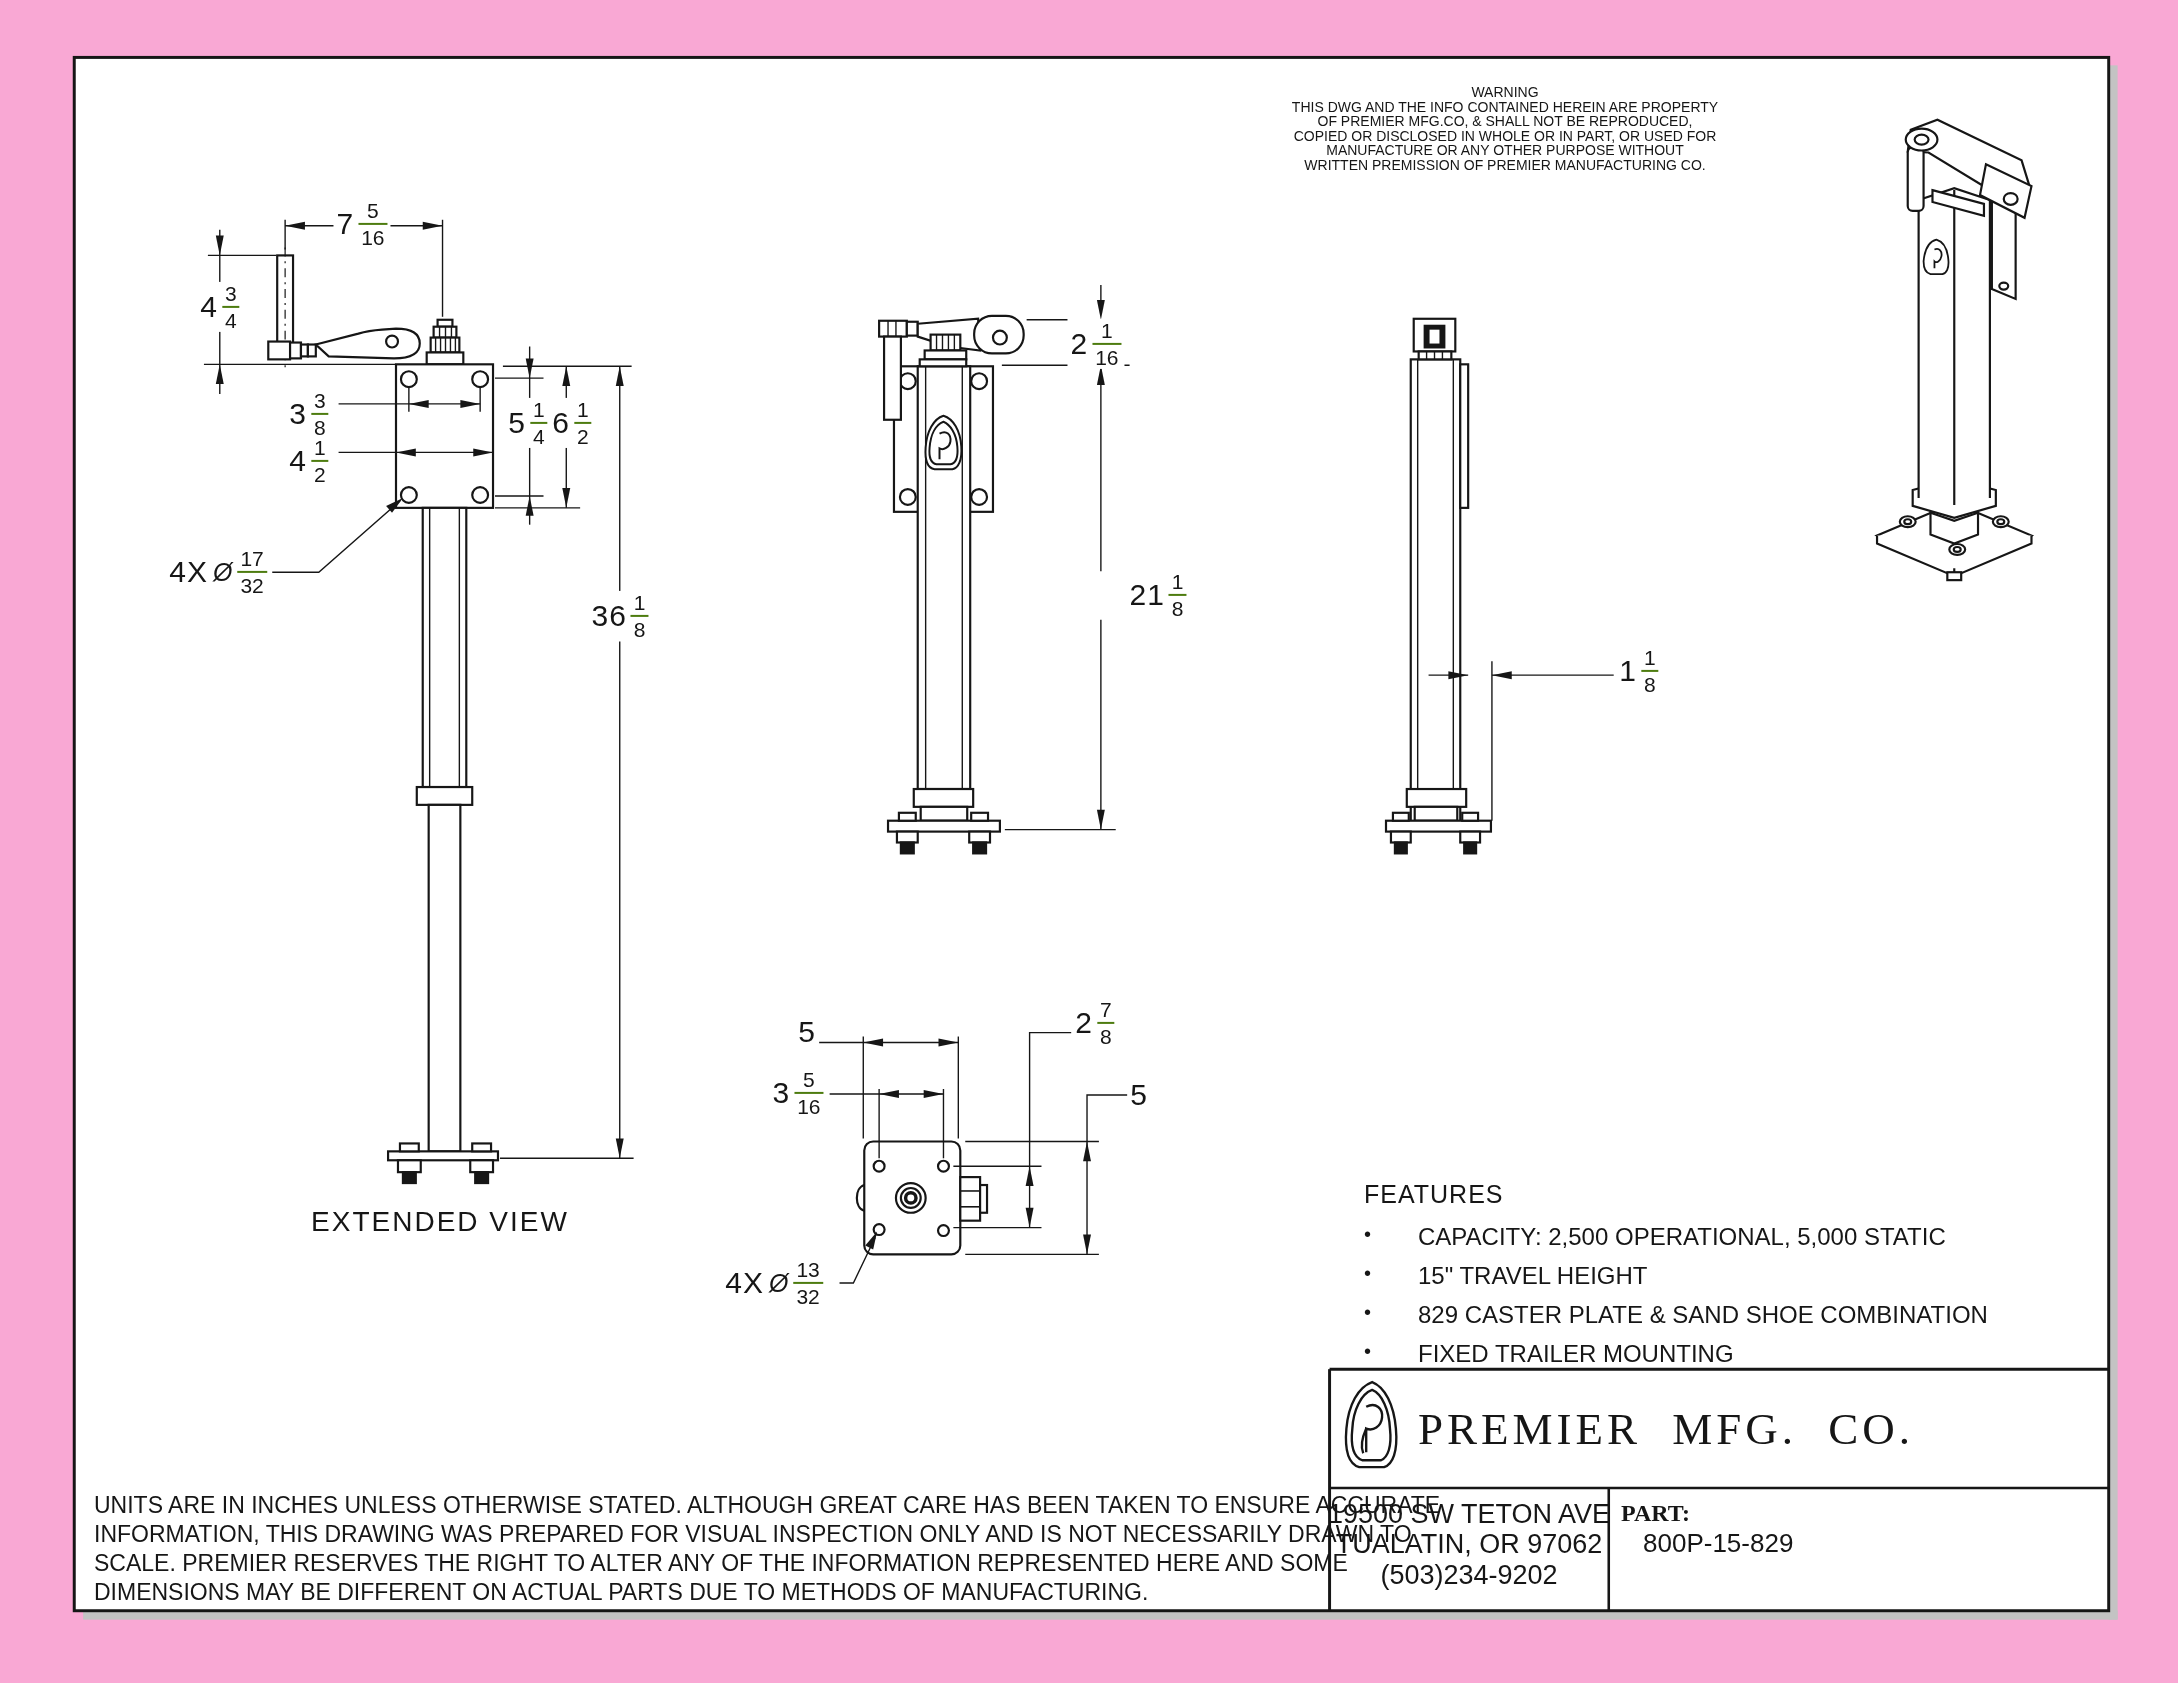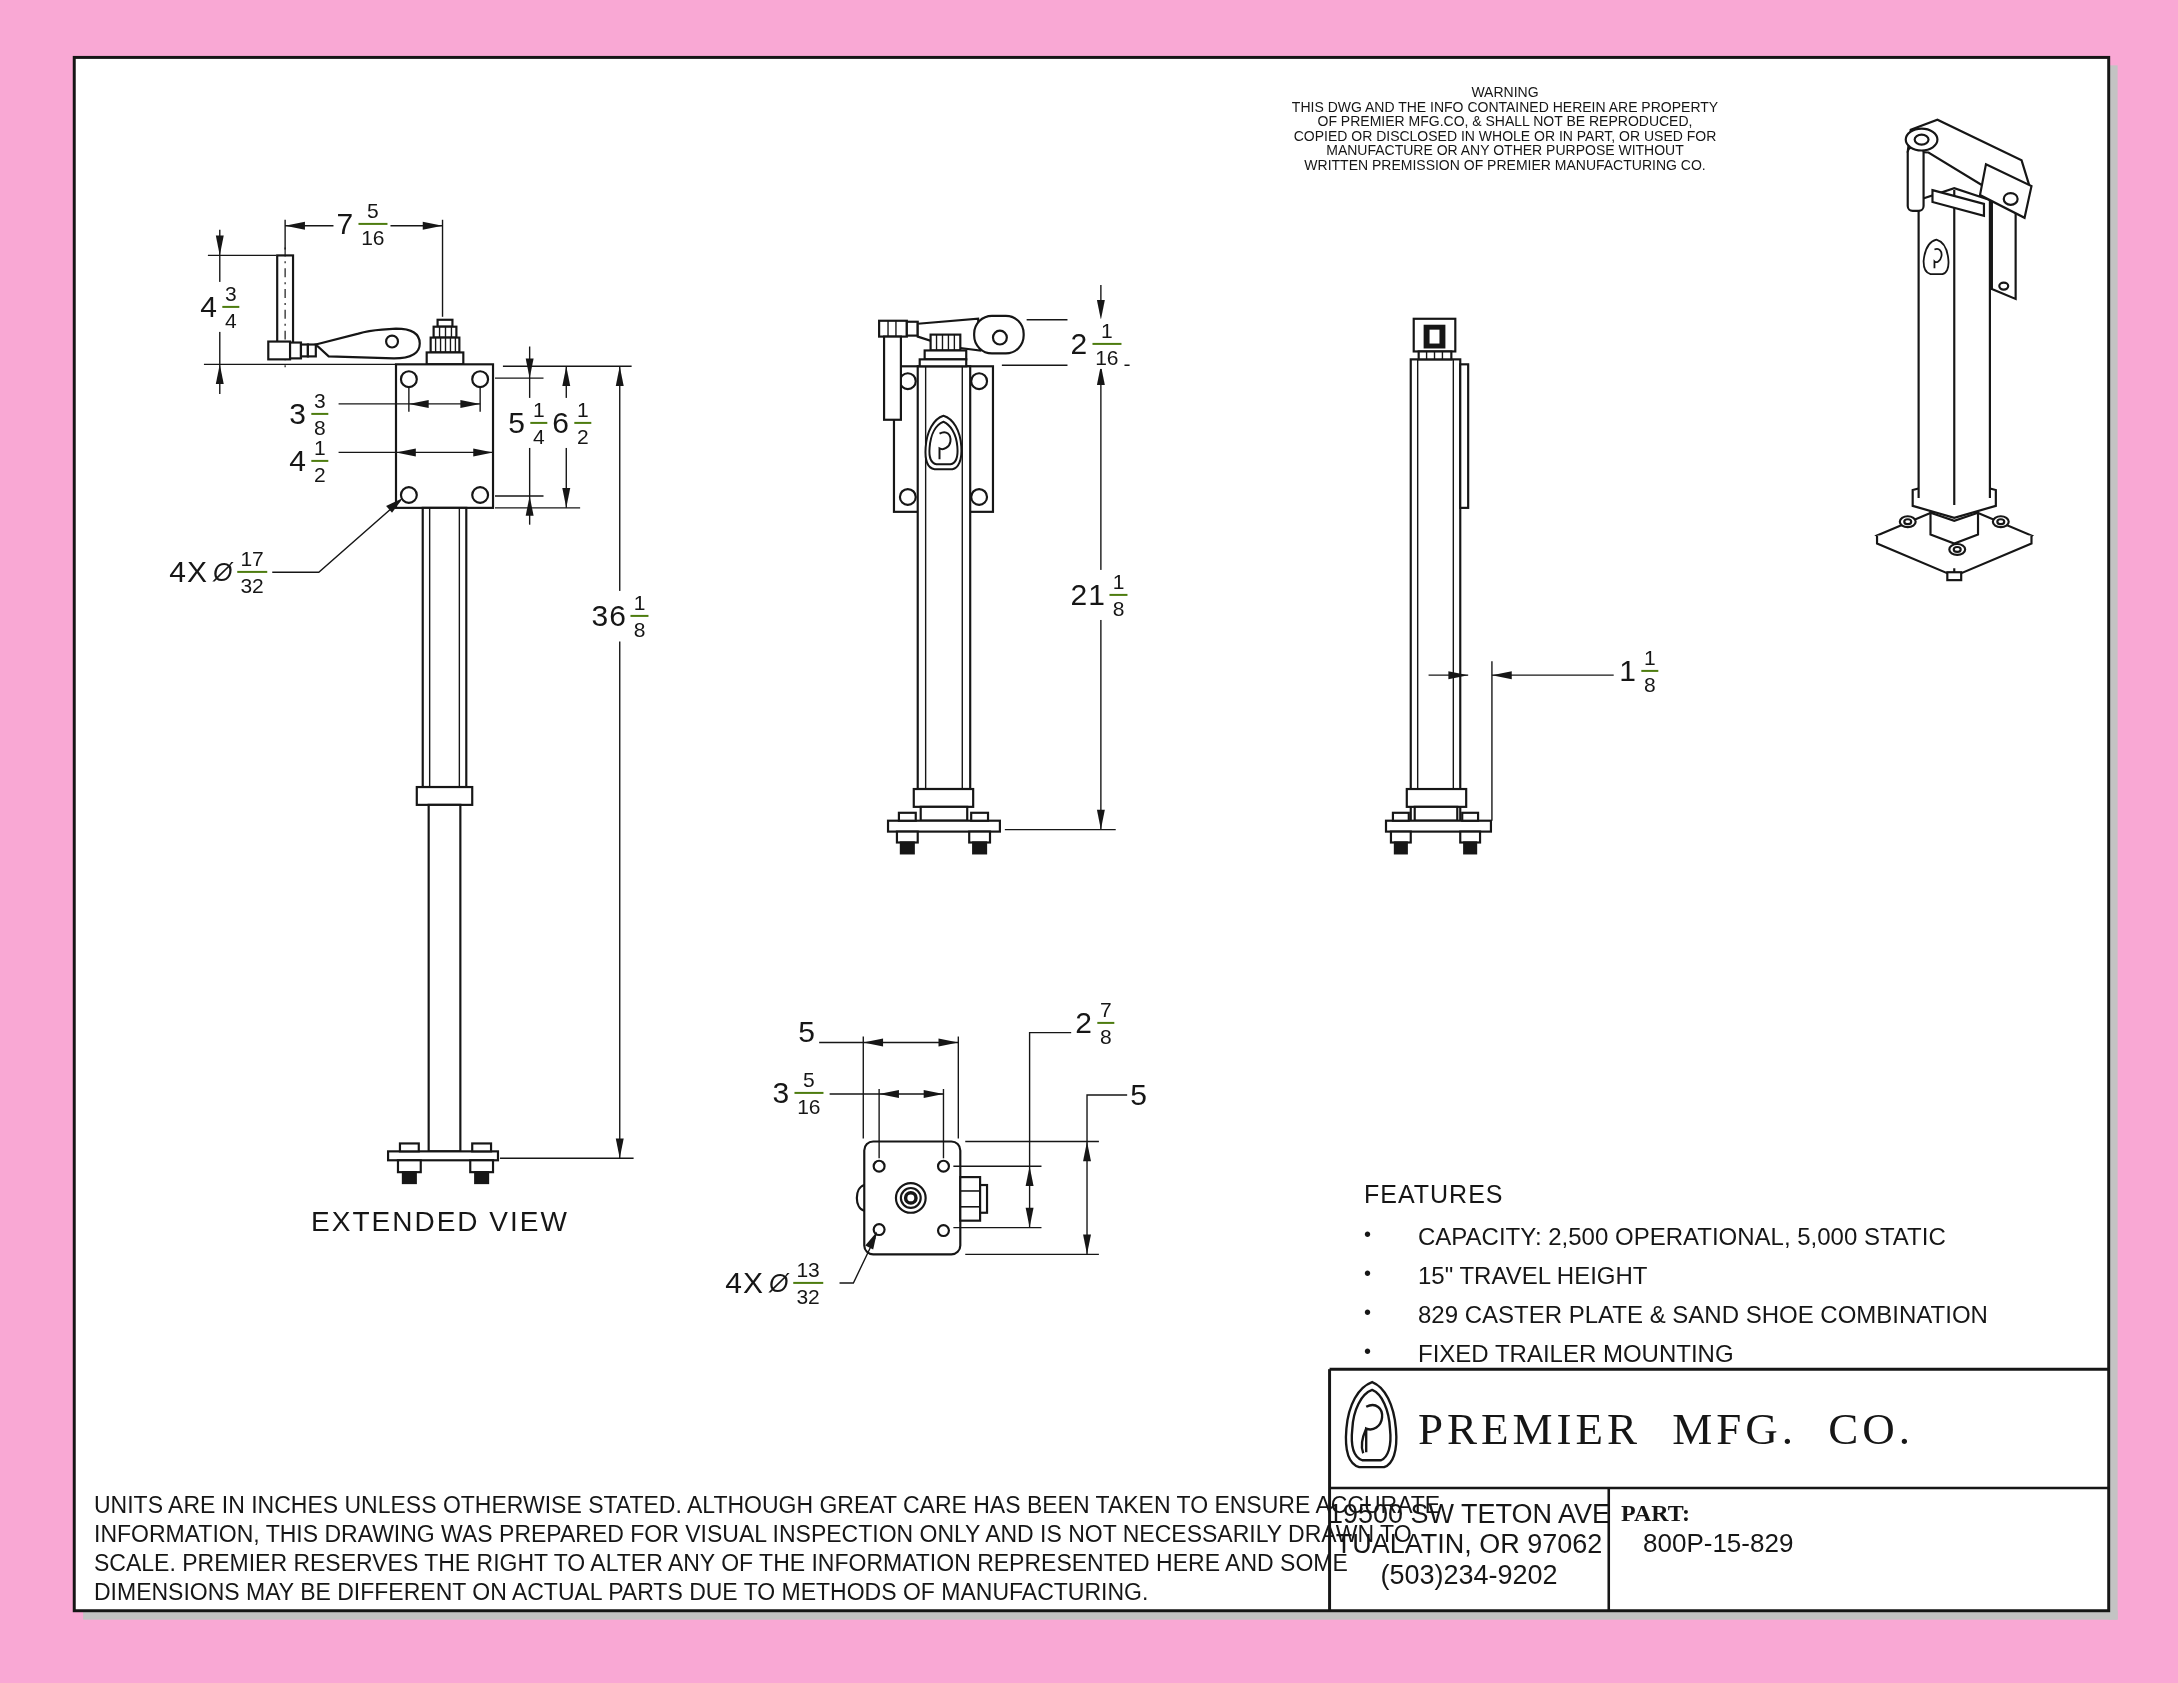--- a/index.html
+++ b/index.html
@@ -405,21 +405,21 @@
         <span class="den">8</span>
       </span>
 </div>
 <div class="dim" style="left:1096px;top:344px">
   <span class="whole">2</span>
   <span class="frac">
         <span class="num">1</span>
         <span class="den">16</span>
       </span>
 </div>
-<div class="dim" style="left:1099px;top:595px">
+<div class="dim" style="left:1158px;top:595px">
   <span class="whole">21</span>
   <span class="frac">
         <span class="num">1</span>
         <span class="den">8</span>
       </span>
 </div>
 <div class="dim" style="left:1639px;top:671px">
   <span class="whole">1</span>
   <span class="frac">
         <span class="num">1</span>

